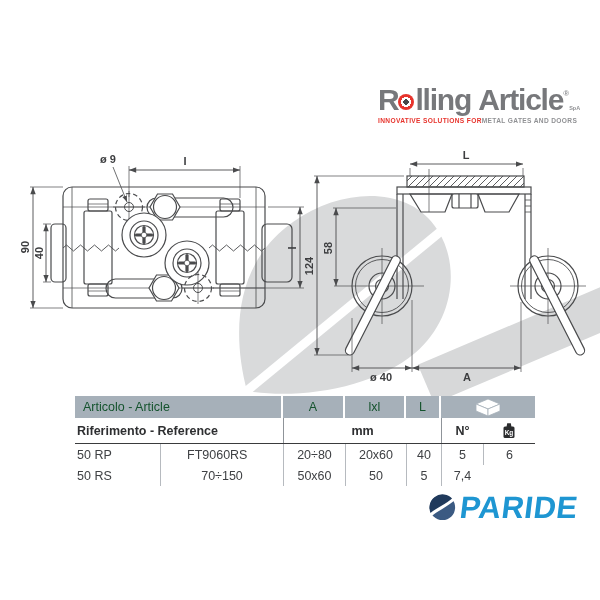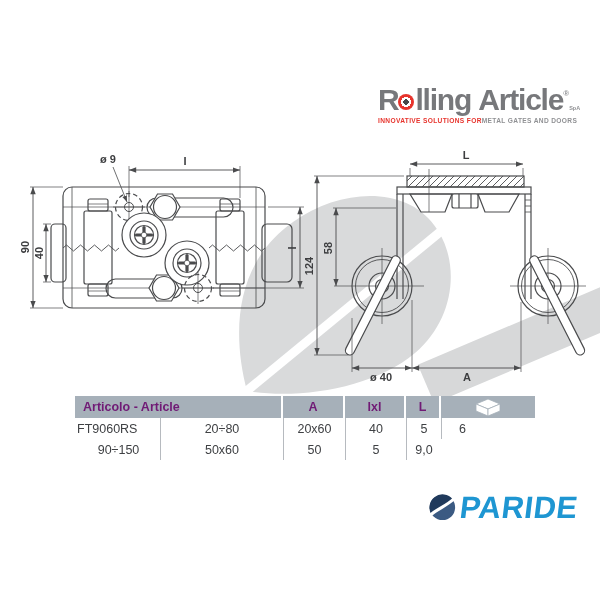--- a/index.html
+++ b/index.html
@@ -22,34 +22,34 @@
   .rc-tagline .gray{color:#909194;}
 
   
   .paride{position:absolute;left:429px;top:492px;display:flex;align-items:center;gap:4px;z-index:3;}
   .p-text{display:inline-block;font-size:31px;font-weight:bold;color:#1e96d2;
           letter-spacing:.5px;line-height:1;transform:skewX(-7deg);}
 
   
   .table{position:absolute;left:75px;top:396px;width:460px;z-index:2;font-size:12.5px;background:transparent;}
   .t-head{display:grid;grid-template-columns:208px 62px 61px 35px 94px;height:22px;}
-  .t-head>div{background:#a6b0b9;color:#701a75;font-weight:bold;display:flex;align-items:center;
+  .t-head>div{background:#a6b0b9;color:#14532d;font-weight:normal;display:flex;align-items:center;
               border-right:2px solid #fff;}
   .t-head>div:last-child{border-right:none;}
   .hc-art{padding-left:8px;}
   .c{justify-content:center;text-align:center;}
   .t-sub{display:grid;grid-template-columns:208px 158px 42px 52px;height:25px;
          border-bottom:1.5px solid #3a3b3d;}
   .t-sub>div{display:flex;align-items:center;font-weight:bold;color:#2e2f31;}
   .sc-rif{padding-left:2px;}
   .bl{border-left:1px solid #8f9499;}
   .t-row{display:grid;grid-template-columns:85px 123px 62px 61px 35px 42px 52px;height:21px;}
   .t-row>div{display:flex;align-items:center;color:#3f4144;border-left:1px solid #b6babf;}
   .t-row>div:first-child{border-left:none;padding-left:2px;}
-  .t-row .cl{padding-left:7px;}
+  .t-row .cl{padding-left:26px;}
 </style>
 </head>
 <body>
 
 <div id="stage">
 
   <svg class="draw" width="600" height="600" viewBox="0 0 600 600">
     <defs>
       <marker id="ae" markerWidth="9" markerHeight="8" refX="8" refY="3" orient="auto">
           <path d="M0,0L8,3L0,6Z" fill="#4a4b4d"></path>
@@ -221,34 +221,48 @@
       <div class="c">lxl</div>
       <div class="c">L</div>
       <div class="c">
         <svg width="30" height="19" viewBox="0 0 30 19">
           <polygon points="15,1 27,6 15,11 3,6" fill="#fff" stroke="#a6b0b9" stroke-width="0.8"></polygon>
           <polygon points="3,6 15,11 15,18 3,13" fill="#fff" stroke="#a6b0b9" stroke-width="0.8"></polygon>
           <polygon points="27,6 15,11 15,18 27,13" fill="#fff" stroke="#a6b0b9" stroke-width="0.8"></polygon>
         </svg>
       </div>
     </div>
+    <div class="t-sub">
+      <div class="sc-rif">Riferimento - Reference</div>
+      <div class="c bl">mm</div>
+      <div class="c bl">N°</div>
+      <div class="c">
+        <svg width="14" height="17" viewBox="0 0 14 17">
+          <path d="M4.5,5 L5.2,1.2 L8.8,1.2 L9.5,5 Z" fill="#2b2c2e"></path>
+          <rect x="1.5" y="4.5" width="11" height="11.5" rx="1.5" fill="#2b2c2e"></rect>
+          <text x="7" y="13" text-anchor="middle" font-size="6.5" font-weight="bold" fill="#fff" font-family="Liberation Sans, sans-serif">Kg</text>
+        </svg>
+      </div>
+    </div>
     <div class="t-row">
+      <div>50 RP</div>
       <div class="cl">FT9060RS</div>
       <div class="c">20÷80</div>
       <div class="c">20x60</div>
       <div class="c">40</div>
       <div class="c">5</div>
       <div class="c">6</div>
     </div>
     <div class="t-row">
-      <div class="c">90÷150</div>
+      <div>50 RS</div>
+      <div class="c">70÷150</div>
       <div class="c">50x60</div>
       <div class="c">50</div>
       <div class="c">5</div>
-      <div class="c">9,0</div>
+      <div class="c">7,4</div>
     </div>
   </div>
 
   <div class="paride">
     <svg width="27" height="27" viewBox="0 0 30 30">
       <circle cx="15" cy="15" r="14" fill="#3b5a82"></circle>
       <path d="M3.5,24 A14,14 0 1 1 26.5,6 C20,12 10,17 3.5,24 Z" fill="#203a5c"></path>
       <path d="M2,23 C10,16 20,13 28,5" stroke="#ffffff" stroke-width="3.5" fill="none"></path>
     </svg>
     <span class="p-text">PARIDE</span>

